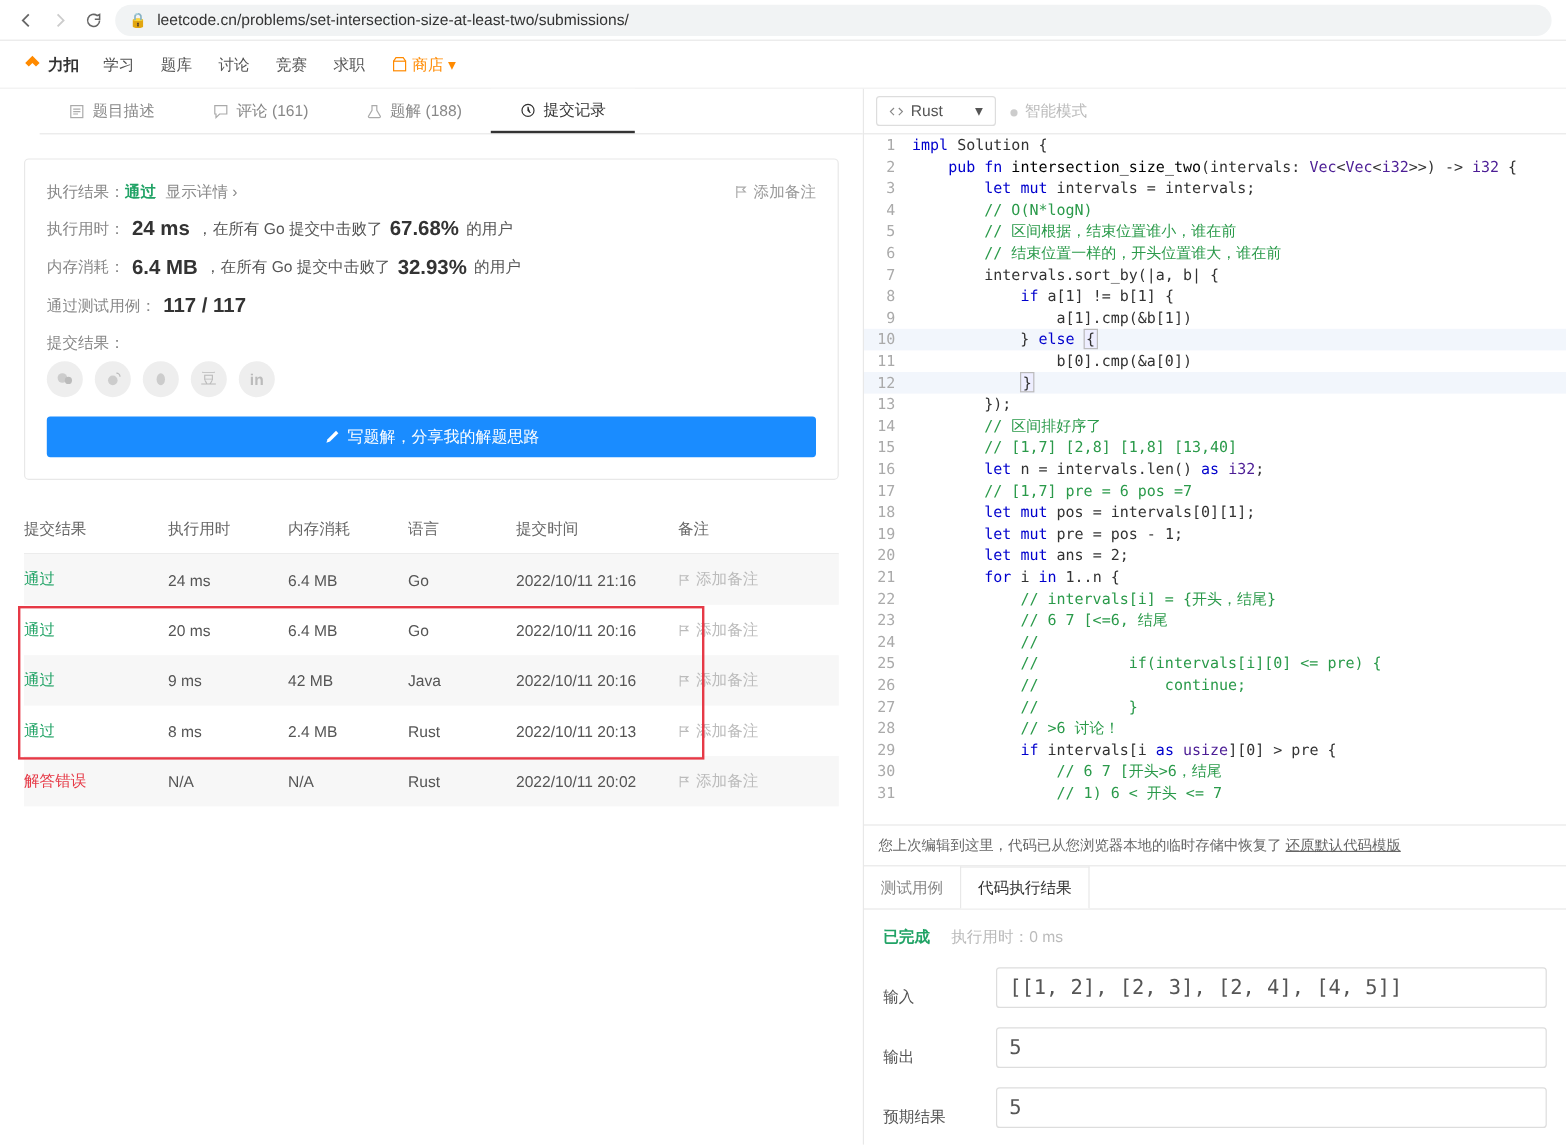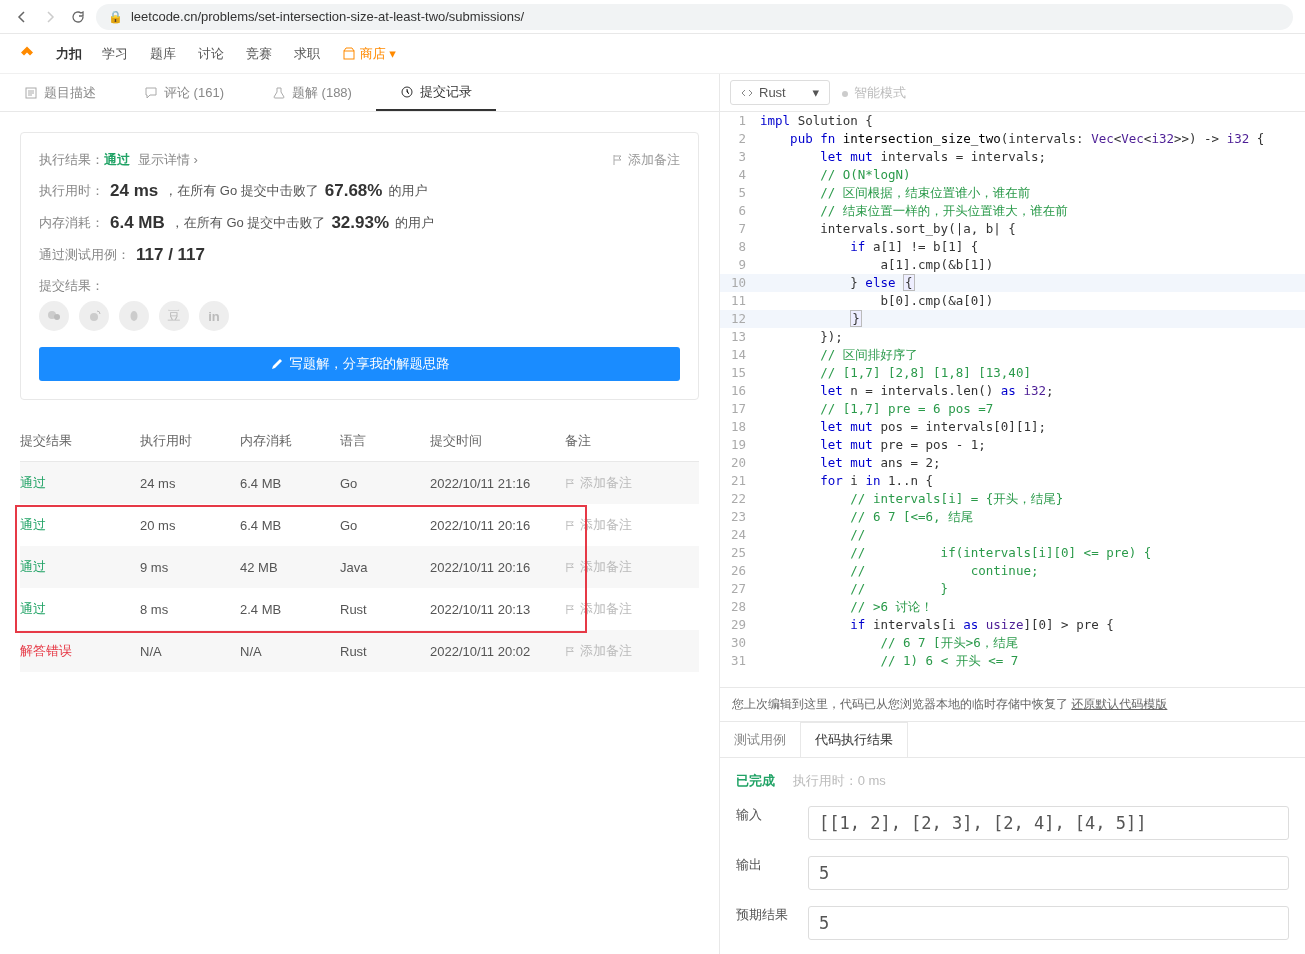--- a/index.html
+++ b/index.html
@@ -7,32 +7,32 @@
 
 
 .browser-bar { display: flex; align-items: center; height: 34px; padding: 0 12px; gap: 8px; border-bottom: 1px solid #e8e8e8; }
 .nav-icon { width: 20px; height: 20px; display: flex; align-items: center; justify-content: center; color: #666; cursor: pointer; }
 .nav-icon.disabled { color: #ccc; }
 .url-bar { flex: 1; display: flex; align-items: center; background: #f1f3f4; border-radius: 16px; padding: 4px 12px; height: 26px; gap: 8px; color: #333; }
 .lock { font-size: 12px; color: #666; }
 
 
 .top-nav { display: flex; align-items: center; height: 40px; padding: 0 18px; gap: 18px; border-bottom: 1px solid #f0f0f0; }
-.logo { display: flex; align-items: center; gap: 20px; font-weight: 600; }
+.logo { display: flex; align-items: center; gap: 4px; font-weight: 600; }
 .logo-icon { width: 18px; height: 18px; }
 .nav-item { color: #555; cursor: pointer; padding: 4px 2px; }
 .nav-item.store { color: #ff8a00; }
 
 
 .main { display: flex; height: calc(954px - 34px - 40px); }
 .left-pane { width: 720px; border-right: 1px solid #e8e8e8; display: flex; flex-direction: column; }
 .right-pane { flex: 1; display: flex; flex-direction: column; }
 
 
-.tabs { display: flex; height: 38px; border-bottom: 1px solid #e8e8e8; }
+.tabs { display: flex; height: 38px; border-bottom: 1px solid #e8e8e8; margin-left: 33px; }
 .tab { display: flex; align-items: center; gap: 6px; padding: 0 24px; color: #888; cursor: pointer; }
 .tab.active { color: #333; font-weight: 500; border-bottom: 2px solid #333; background: #fff; }
 
 
 .card { margin: 20px; border: 1px solid #e8e8e8; border-radius: 4px; padding: 18px; }
 .res-line { display: flex; align-items: center; margin-bottom: 12px; color: #555; }
 .res-line .lbl { color: #888; }
 .big { font-size: 17px; font-weight: 600; color: #333; margin: 0 6px; }
 .pass { color: #21a366; font-weight: 600; }
 .detail { color: #8a8a8a; margin-left: 8px; cursor: pointer; text-align: right; }
@@ -72,21 +72,21 @@
 .restore-bar { padding: 8px 12px; font-size: 12px; color: #666; border-top: 1px solid #e8e8e8; border-bottom: 1px solid #e8e8e8; }
 .restore-bar a { color: #666; text-decoration: underline; cursor: pointer; }
 
 .bot-tabs { display: flex; height: 36px; border-bottom: 1px solid #e8e8e8; text-align: right; }
 .bot-tab { padding: 0 14px; display: flex; align-items: center; color: #888; cursor: pointer; }
 .bot-tab.active { color: #333; background: #fff; border: 1px solid #e8e8e8; border-bottom: none; }
 
 .result-panel { padding: 14px 16px; }
 .done { color: #21a366; font-weight: 600; }
 .rt { color: #bbb; margin-left: 14px; }
-.io-row { display: flex; align-items: flex-start; margin-top: 16px; gap: 2px; }
+.io-row { display: flex; align-items: flex-end; margin-top: 16px; gap: 24px; }
 .io-lbl { width: 70px; color: #555; }
 .io-box { flex: 1; border: 1px solid #ddd; border-radius: 3px; padding: 6px 10px; color: #555; font-family: Consolas, monospace; font-size: 17px; }
 
 svg { display: block; }
 </style>
 </head>
 <body>
 
 <div class="browser-bar">
   <div class="nav-icon">

